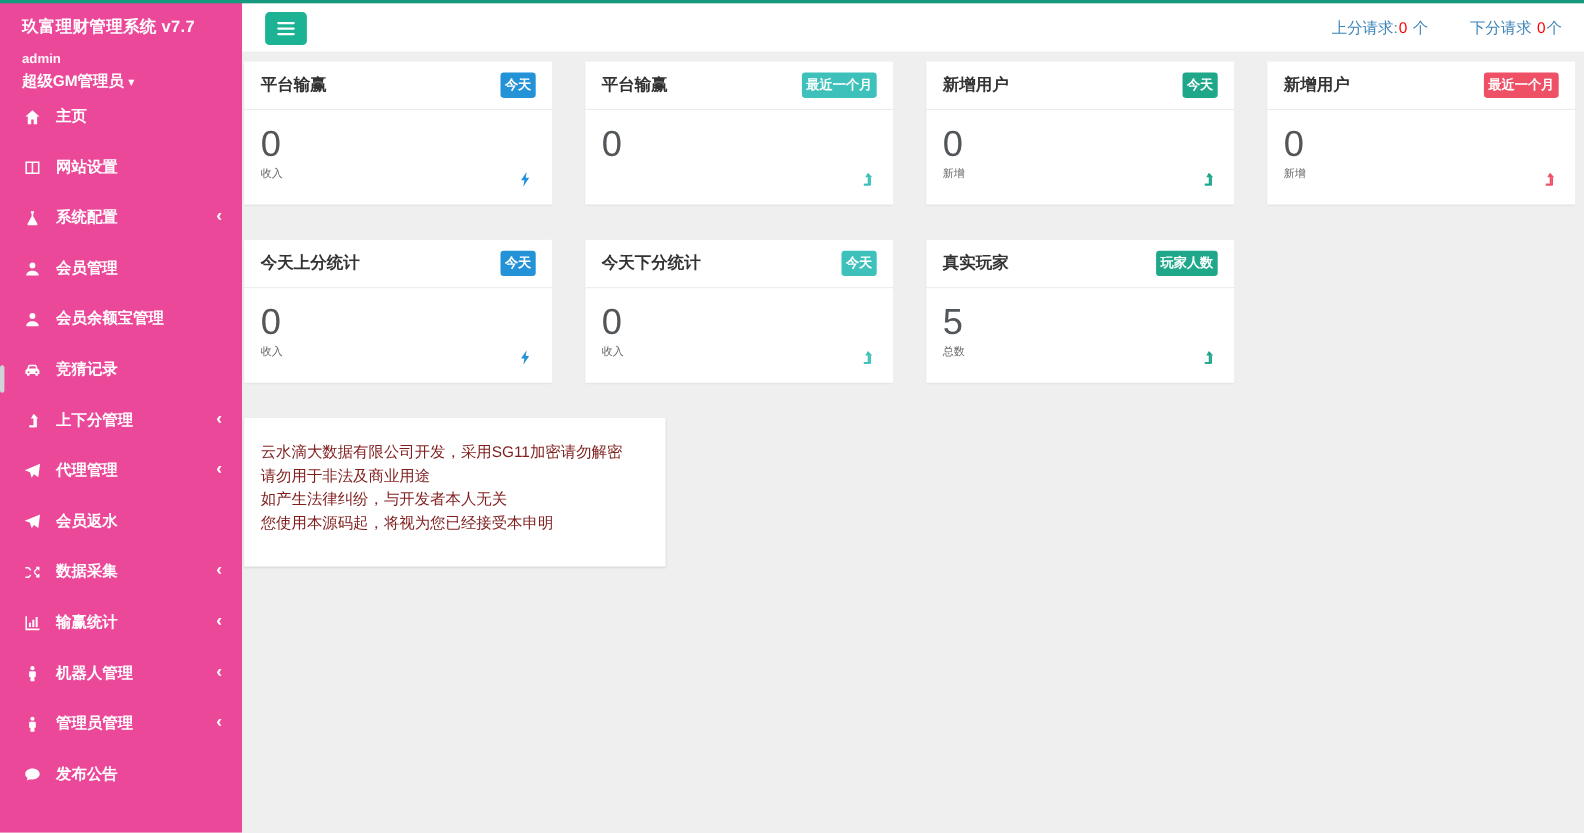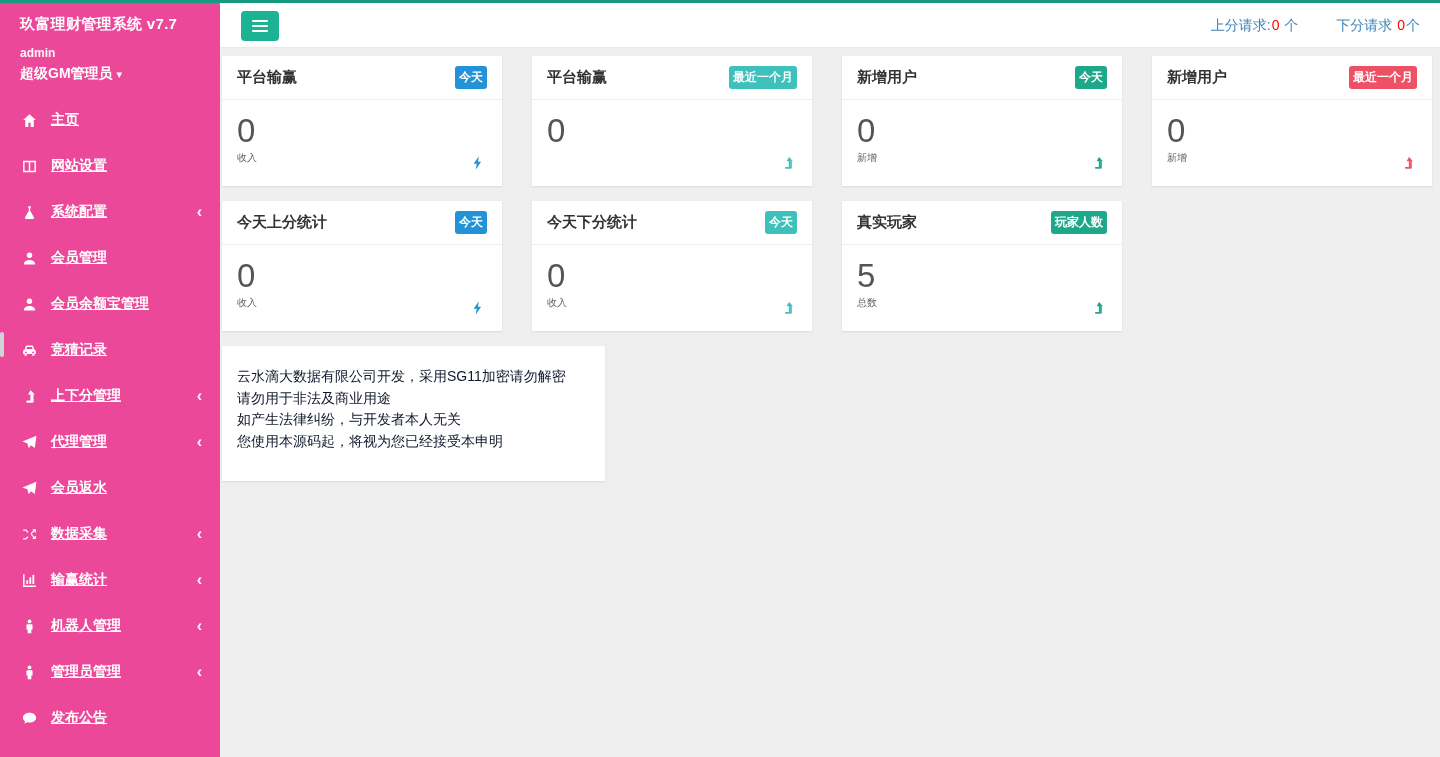--- a/index.html
+++ b/index.html
@@ -10,55 +10,55 @@
   .top-line { position:absolute; top:0; left:0; width:1440px; height:3px; background:#17997f; z-index:50; }
 
   
   .sidebar { position:absolute; left:0; top:0; width:220px; height:757px; background:#ec4899; color:#fff; z-index:10; }
   .sb-head { padding:15px 20px 0 20px; }
   .sb-title { font-size:15px; font-weight:bold; letter-spacing:.3px; }
   .sb-user { margin-top:12px; font-size:12px; font-weight:bold; color:rgba(255,255,255,.95); }
   .sb-role { margin-top:5px; font-size:14px; font-weight:bold; cursor:pointer; }
   .sb-role .caret { font-size:11px; margin-left:4px; }
   .menu { list-style:none; margin-top:14px; }
-  .menu-item { height:46px; display:flex; align-items:center; padding:0 18px 0 20px; cursor:pointer; font-size:14px; font-weight:bold; position:relative;text-decoration:underline; }
+  .menu-item { height:46px; display:flex; padding:0 18px 0 20px; cursor:pointer; font-size:14px; font-weight:bold; position:relative; }
   .menu-item .mi { width:18px; height:18px; display:inline-flex; align-items:center; justify-content:center; margin-right:13px; flex:0 0 18px; }
   .menu-item .mi svg { width:17px; height:17px; fill:#fff; }
   .menu-item .chev { position:absolute; right:18px; font-size:16px; font-weight:bold; line-height:1; }
   .sb-scroll-thumb { position:absolute; left:0; top:332px; width:4px; height:25px; background:#cfd4d6; border-radius:2px; z-index:60; }
 
   
   .topbar { position:absolute; left:220px; top:3px; width:1220px; height:45px; background:#fff; border-bottom:1px solid #e9e9e9; }
   .burger { position:absolute; left:21px; top:8px; width:38px; height:30px; background:#1cb394; border:none; border-radius:4px; cursor:pointer; display:flex; flex-direction:column; align-items:center; justify-content:center; gap:3px; }
   .burger span { display:block; width:16px; height:2px; background:#fff; border-radius:1px; }
   .tb-right { position:absolute; right:20px; top:0; height:45px; display:flex; align-items:center; gap:38px; font-size:14px; }
   .req { color:#3d84b8; cursor:pointer; }
   .req .num { color:#ff0000; padding:0 1px; }
 
   
   .content { position:absolute; left:220px; top:48px; width:1220px; height:709px; padding:8px 8px 0 2px; }
-  .row { display:flex; gap:30px; margin-bottom:15px; }
+  .row { display:flex; gap:30px; margin-bottom:32px; }
   .card { background:#fff; box-shadow:0 1px 2px rgba(0,0,0,.09); }
   .stat-card { flex:1 1 0; height:130px; }
   .spacer { flex:1 1 0; visibility:hidden; }
   .card-head { height:44px; display:flex; align-items:center; justify-content:space-between; padding:0 15px; border-bottom:1px solid #ececec; }
   .card-title { font-size:15px; font-weight:bold; color:#333; }
   .badge { font-size:12px; color:#fff; padding:3px 4px; border-radius:3px; font-weight:bold; white-space:nowrap; }
   .card-body { position:relative; padding:12px 15px 0 15px; height:85px; }
   .stat-value { font-size:33px; color:#525659; line-height:1.15; font-weight:normal; }
   .stat-label { font-size:10px; color:#666; margin-top:1px; }
   .stat-icon { position:absolute; right:16px; bottom:14px; width:16px; height:16px; }
   .stat-icon svg { width:16px; height:16px; }
 
   
   .notice-card { width:383px; }
   .notice-head { height:44px; display:flex; align-items:center; padding:0 15px; border-bottom:1px solid #ececec; }
   .notice-title { font-size:15px; font-weight:bold; color:#333; }
   .notice-body { padding:20px 15px 28px 15px; }
-  .notice-line { font-size:14px; color:#0f172a; line-height:1.55; }
+  .notice-line { font-size:14px; color:#7f1d1d; line-height:1.55; }
 </style>
 </head>
 <body>
 
 <svg width="0" height="0" style="position:absolute">
   <defs>
     <g id="i-home">
         <path d="M12 3l9 8.2h-3V21h-4.4v-6H10.4v6H6v-9.8H3z"></path>
       </g>
     <g id="i-columns">

